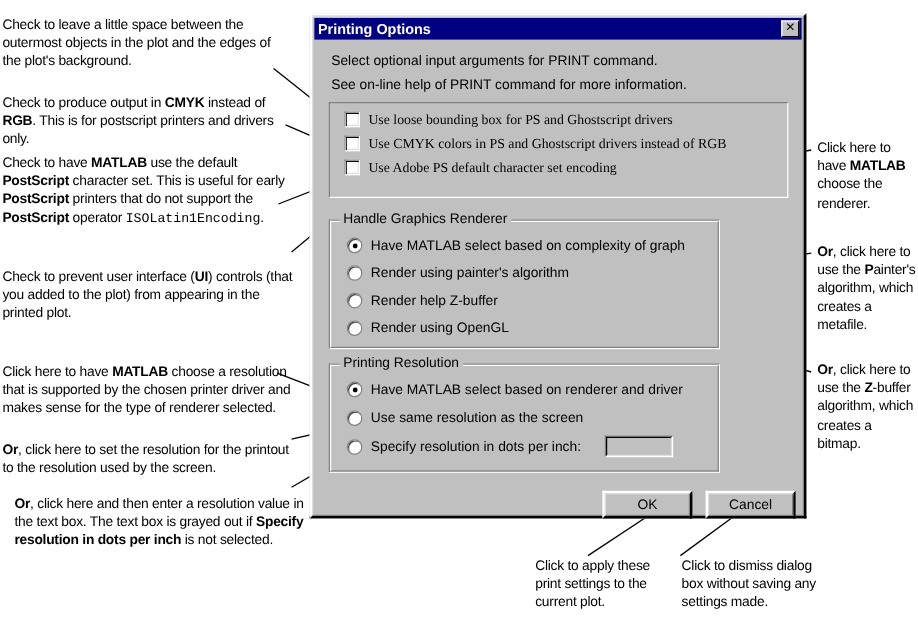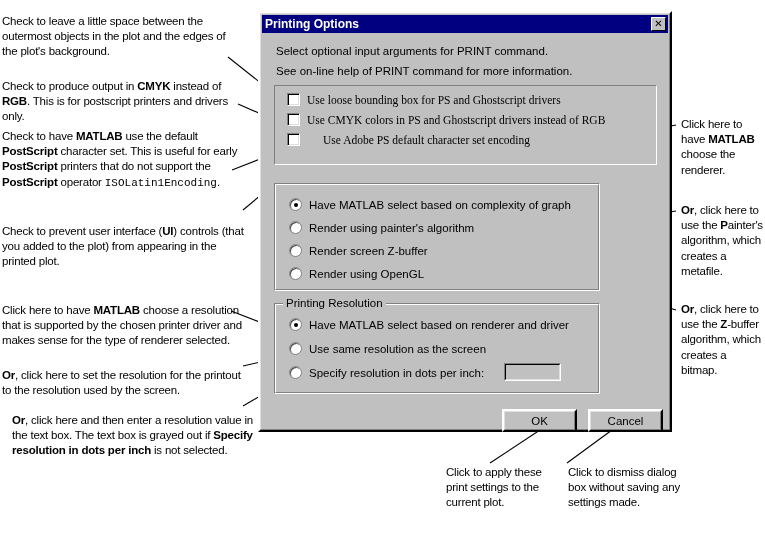--- a/index.html
+++ b/index.html
@@ -250,40 +250,41 @@
 
     <div class="panel-sunken" style="left:12px; top:50px; width:383px; height:80px;font-family:Liberation Serif, serif;">
       <div class="row" style="left:12px; top:7px;">
         <span class="checkbox"></span>
         <span class="row-label">Use loose bounding box for PS and Ghostscript drivers</span>
       </div>
       <div class="row" style="left:12px; top:27px;">
         <span class="checkbox"></span>
         <span class="row-label">Use CMYK colors in PS and Ghostscript drivers instead of RGB</span>
       </div>
-      <div class="row" style="left:12px; top:47px;gap:16px;">
+      <div class="row" style="left:12px; top:47px;">
         <span class="checkbox"></span>
         <span class="row-label">Use Adobe PS default character set encoding</span>
       </div>
     </div>
 
     <div class="groupbox" style="left:12px; top:148px; width:326px; height:108px;">
       <div class="groupbox-inner"></div>
+      <span class="group-title">Handle Graphics Renderer</span>
 
       <div class="row" style="left:14px; top:14px;">
         <span class="radio checked"></span>
         <span class="row-label">Have MATLAB select based on complexity of graph</span>
       </div>
       <div class="row" style="left:14px; top:37px;">
         <span class="radio"></span>
         <span class="row-label">Render using painter's algorithm</span>
       </div>
       <div class="row" style="left:14px; top:60px;">
         <span class="radio"></span>
-        <span class="row-label">Render screen Z-buffer</span>
+        <span class="row-label">Render help Z-buffer</span>
       </div>
       <div class="row" style="left:14px; top:83px;">
         <span class="radio"></span>
         <span class="row-label">Render using OpenGL</span>
       </div>
     </div>
 
     <div class="groupbox" style="left:12px; top:268px; width:326px; height:91px;">
       <div class="groupbox-inner"></div>
       <span class="group-title">Printing Resolution</span>

